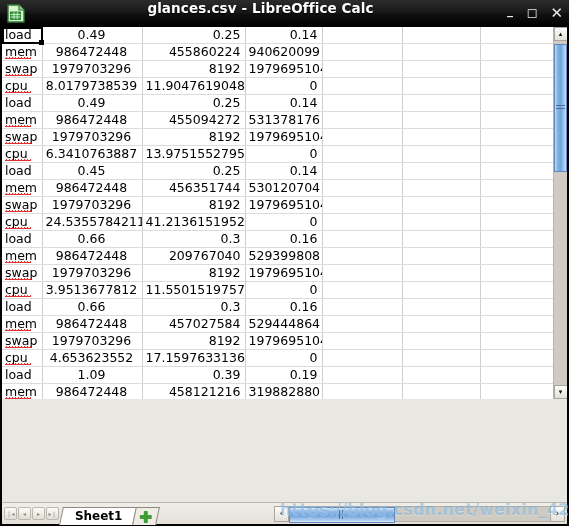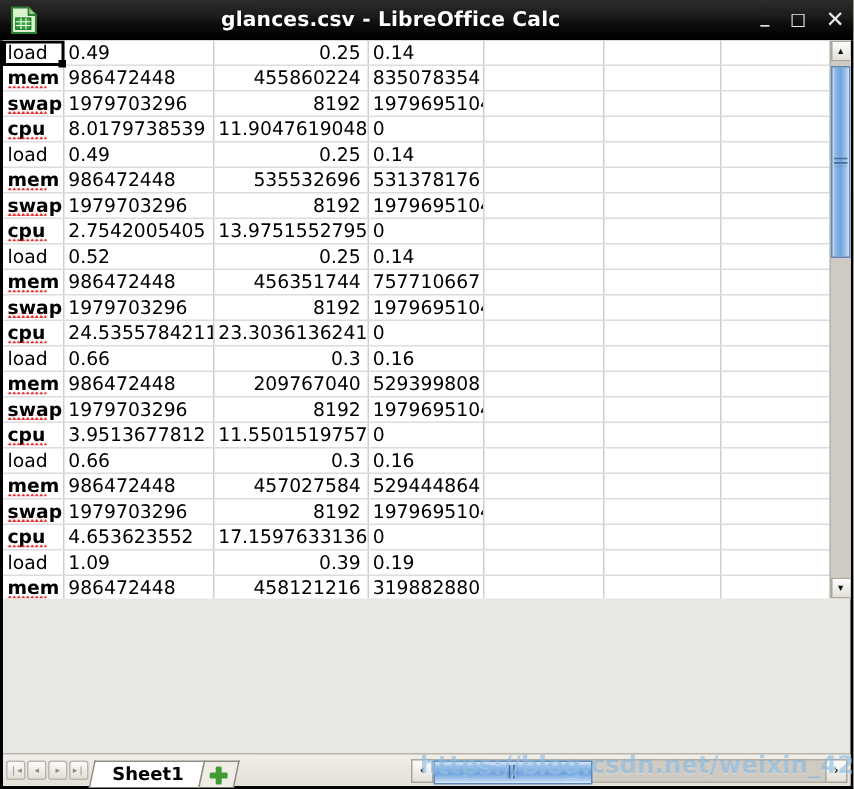--- a/index.html
+++ b/index.html
@@ -10,21 +10,21 @@
   }
   .window {
     position: relative; width: 569px; height: 526px;
     background: #000; overflow: hidden;
   }
 
   
   .titlebar {
     position: relative; height: 27px; width: 569px;
     background: linear-gradient(to bottom,#2b2b2b 0%, #1a1a1a 45%, #101010 55%, #000 100%);
-    display: flex; align-items: center;
+    display: flex; align-items: flex-start;
     border-bottom: 1px solid #000;
   }
   .app-icon {
     position:absolute; left:7px; top:4px; width:18px; height:19px;
   }
   .title-text {
     flex: 1; text-align: center; color: #ffffff;
     font-size: 13.5px; font-weight: bold; letter-spacing: .1px;
     font-family: "DejaVu Sans", "Liberation Sans", sans-serif;
     text-shadow: 0 1px 1px #000;
@@ -124,27 +124,27 @@
   .gridwrap { position:absolute; left:0; top:0; width:551px; height:372px; overflow:hidden; }
   table.grid { border-collapse: collapse; table-layout: fixed; width: 551px; }
   table.grid td {
     height: 16.55px; font-size: 12.5px; color:#000;
     font-family: "DejaVu Sans", "Liberation Sans", sans-serif;
     border-bottom: 1px solid #dcdcdc; border-right: 1px solid #cfcfcf;
     padding: 0 4px 0 3px; overflow:hidden; white-space:nowrap; line-height:16px;
     vertical-align: middle;
   }
   td.c-label { width: 40px; text-align:left; padding-left:3px; }
-  td.c-n1 { width: 100px; text-align:left; }
+  td.c-n1 { width: 100px; text-align:center; }
   td.c-n2 { width: 103px; text-align:right; }
-  td.c-n3 { width: 77px; text-align:left; }
+  td.c-n3 { width: 77px; text-align:right; }
   td.c-e1 { width: 80px; }
   td.c-e2 { width: 78px; }
   td.c-e3 { width: 73px; border-right:none; }
-  td.squiggle { position:relative;font-weight:bold; }
+  td.squiggle { position:relative; }
   td.squiggle::after {
     content:""; position:absolute; left:3px; bottom:1px; height:3px; width:26px;
     background-image: radial-gradient(circle at 1.5px 2.6px, #e03030 1.1px, transparent 1.3px);
     background-size: 3px 3px;
   }
   
   .cellcursor {
     position:absolute; left:0px; top:0px; width:41px; height:17px;
     border: 2px solid #000; pointer-events:none;
   }
@@ -487,21 +487,21 @@
                 <td class="c-n2">0.25</td>
                 <td class="c-n3">0.14</td>
                 <td class="c-e1"></td>
                 <td class="c-e2"></td>
                 <td class="c-e3"></td>
               </tr>
               <tr>
                 <td class="c-label squiggle">mem</td>
                 <td class="c-n1">986472448</td>
                 <td class="c-n2">455860224</td>
-                <td class="c-n3">835078354</td>
+                <td class="c-n3">940620099</td>
                 <td class="c-e1"></td>
                 <td class="c-e2"></td>
                 <td class="c-e3"></td>
               </tr>
               <tr>
                 <td class="c-label squiggle">swap</td>
                 <td class="c-n1">1979703296</td>
                 <td class="c-n2">8192</td>
                 <td class="c-n3">1979695104</td>
                 <td class="c-e1"></td>
@@ -522,75 +522,75 @@
                 <td class="c-n1">0.49</td>
                 <td class="c-n2">0.25</td>
                 <td class="c-n3">0.14</td>
                 <td class="c-e1"></td>
                 <td class="c-e2"></td>
                 <td class="c-e3"></td>
               </tr>
               <tr>
                 <td class="c-label squiggle">mem</td>
                 <td class="c-n1">986472448</td>
-                <td class="c-n2">535532696</td>
+                <td class="c-n2">455094272</td>
                 <td class="c-n3">531378176</td>
                 <td class="c-e1"></td>
                 <td class="c-e2"></td>
                 <td class="c-e3"></td>
               </tr>
               <tr>
                 <td class="c-label squiggle">swap</td>
                 <td class="c-n1">1979703296</td>
                 <td class="c-n2">8192</td>
                 <td class="c-n3">1979695104</td>
                 <td class="c-e1"></td>
                 <td class="c-e2"></td>
                 <td class="c-e3"></td>
               </tr>
               <tr>
                 <td class="c-label squiggle">cpu</td>
-                <td class="c-n1">2.7542005405</td>
+                <td class="c-n1">6.3410763887</td>
                 <td class="c-n2">13.9751552795</td>
                 <td class="c-n3">0</td>
                 <td class="c-e1"></td>
                 <td class="c-e2"></td>
                 <td class="c-e3"></td>
               </tr>
               <tr>
                 <td class="c-label">load</td>
-                <td class="c-n1">0.52</td>
+                <td class="c-n1">0.45</td>
                 <td class="c-n2">0.25</td>
                 <td class="c-n3">0.14</td>
                 <td class="c-e1"></td>
                 <td class="c-e2"></td>
                 <td class="c-e3"></td>
               </tr>
               <tr>
                 <td class="c-label squiggle">mem</td>
                 <td class="c-n1">986472448</td>
                 <td class="c-n2">456351744</td>
-                <td class="c-n3">757710667</td>
+                <td class="c-n3">530120704</td>
                 <td class="c-e1"></td>
                 <td class="c-e2"></td>
                 <td class="c-e3"></td>
               </tr>
               <tr>
                 <td class="c-label squiggle">swap</td>
                 <td class="c-n1">1979703296</td>
                 <td class="c-n2">8192</td>
                 <td class="c-n3">1979695104</td>
                 <td class="c-e1"></td>
                 <td class="c-e2"></td>
                 <td class="c-e3"></td>
               </tr>
               <tr>
                 <td class="c-label squiggle">cpu</td>
                 <td class="c-n1">24.5355784211</td>
-                <td class="c-n2">23.3036136241</td>
+                <td class="c-n2">41.2136151952</td>
                 <td class="c-n3">0</td>
                 <td class="c-e1"></td>
                 <td class="c-e2"></td>
                 <td class="c-e3"></td>
               </tr>
               <tr>
                 <td class="c-label">load</td>
                 <td class="c-n1">0.66</td>
                 <td class="c-n2">0.3</td>
                 <td class="c-n3">0.16</td>

